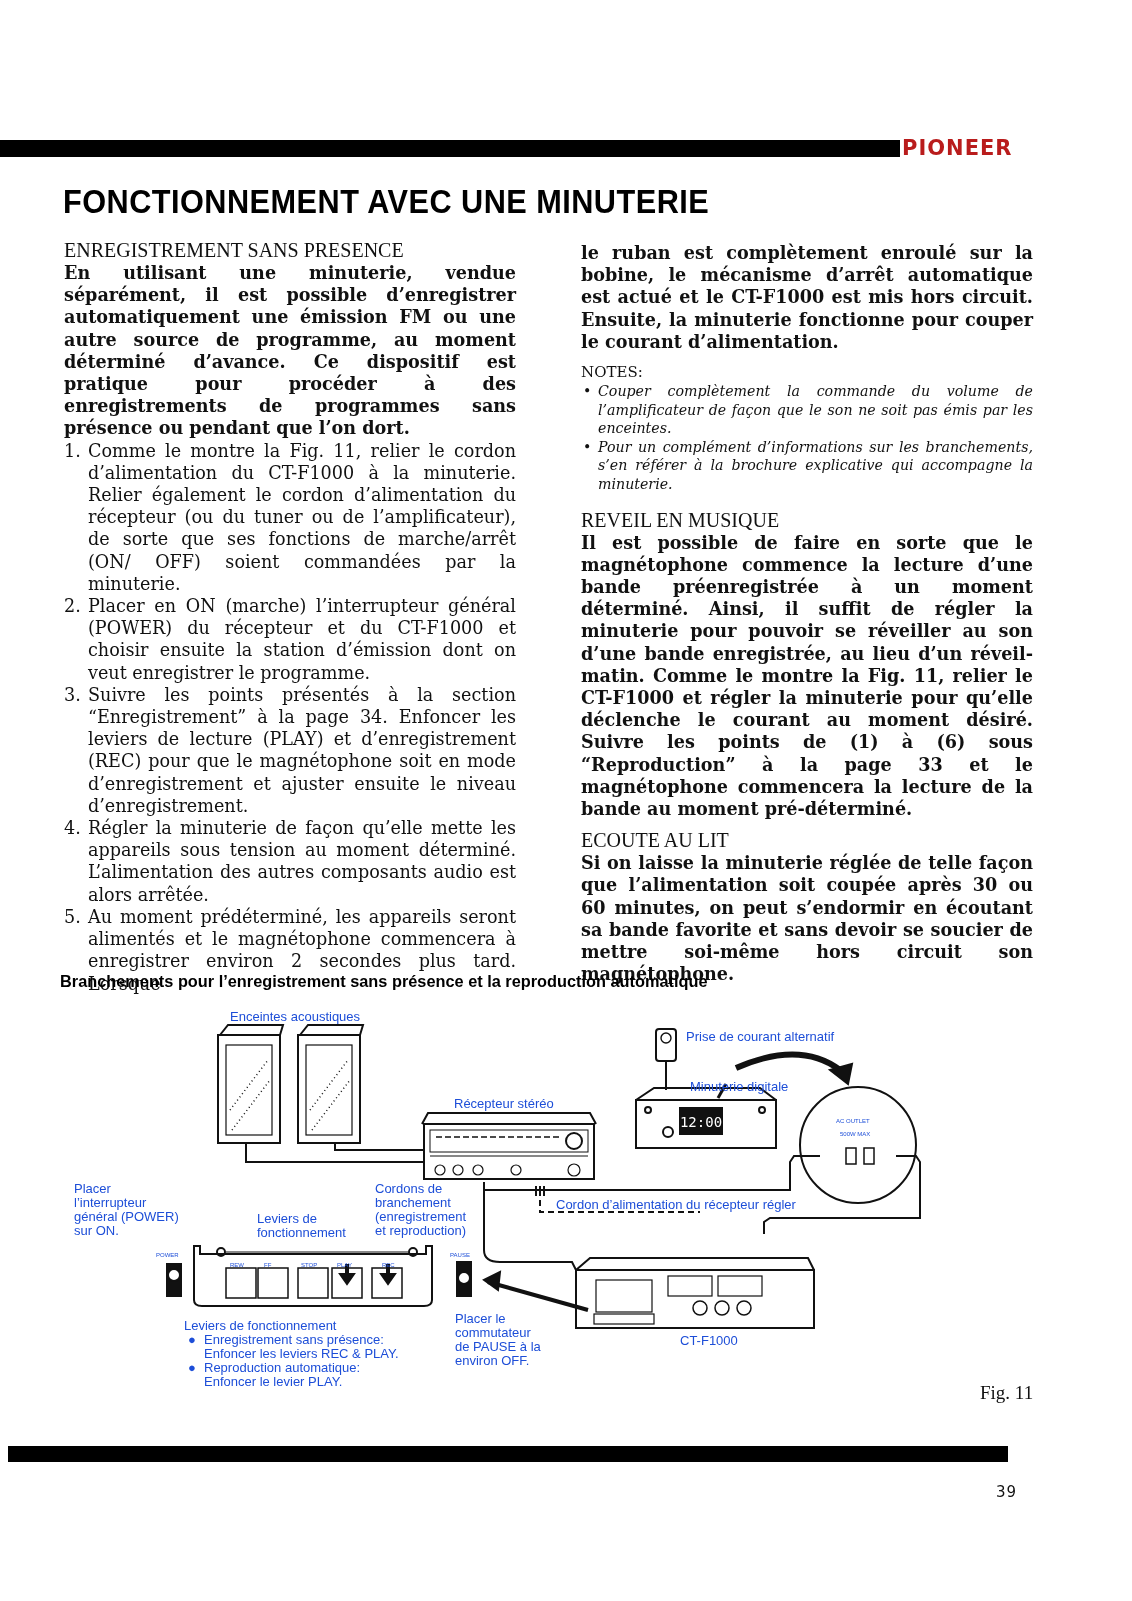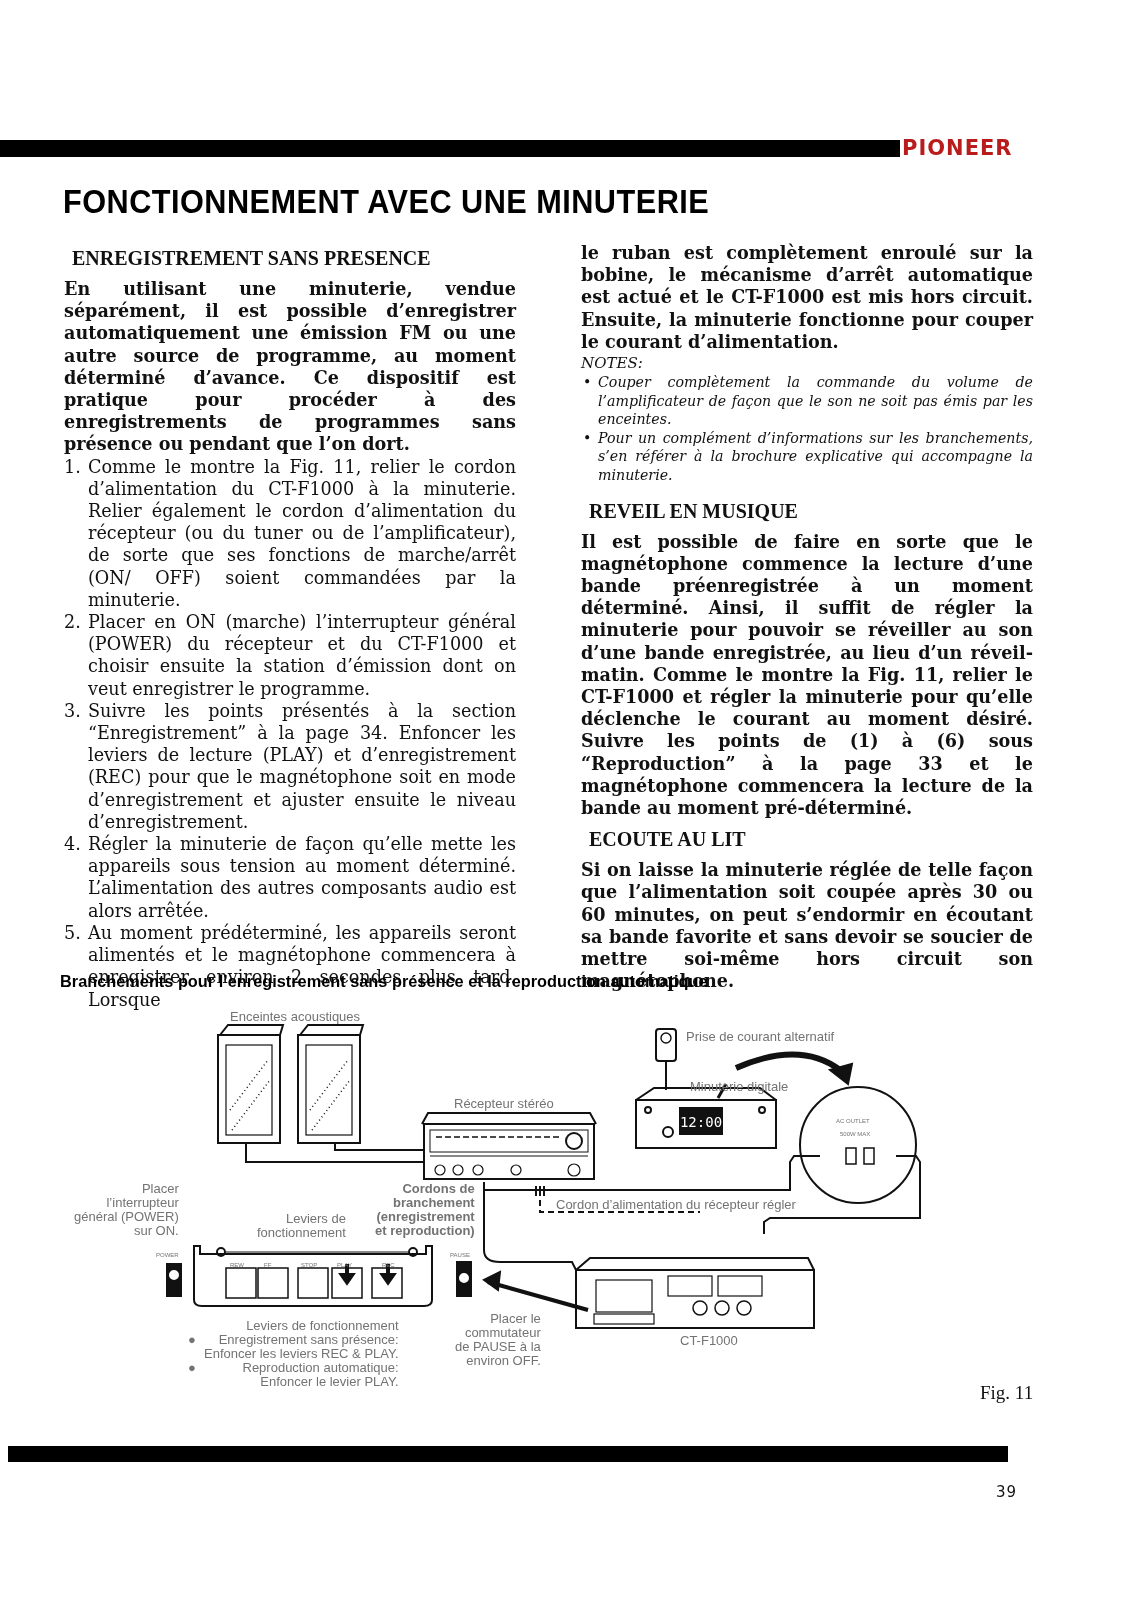--- a/index.html
+++ b/index.html
@@ -4,33 +4,33 @@
 <style>
   html, body { margin: 0; padding: 0; background: #ffffff; }
   body { width: 1132px; height: 1601px; position: relative; overflow: hidden; color: #111; }
   .abs { position: absolute; }
   .topbar { left: 0; top: 140px; width: 900px; height: 17px; background: #000; }
   .brand { left: 902px; top: 136px; font-family: "DejaVu Sans", sans-serif; font-weight: bold; font-size: 21px; letter-spacing: 1px; color:#b91c1c; }
   .title { left: 63px; top: 183px; font-family: "Liberation Sans", sans-serif; font-weight: bold; font-size: 33px; letter-spacing: 0.5px; transform: scaleX(0.93); transform-origin: left top; color:#000; white-space: nowrap; }
   .col { font-family: "DejaVu Serif", serif; font-size: 17.6px; line-height: 22.2px; text-align: justify; color:#111; }
   .col-left { left: 64px; top: 238px; width: 452px; }
   .col-right { left: 581px; top: 242px; width: 452px; }
-  .h2 { font-family: "Liberation Serif", serif; font-weight: bold; font-size: 20px; line-height: 24px; margin: 8px; }
+  .h2 { font-family: "Liberation Serif", serif; font-weight: normal; font-size: 20px; line-height: 24px; margin: 0; }
   p { margin: 0; font-weight: bold; }
   ol { margin: 0; padding: 0; list-style: none; }
   ol li { position: relative; padding-left: 24px; }
   ol li .num { position: absolute; left: 0; top: 0; }
-  .notes-title { font-style: italic; font-size: 15px; margin-top: 0; line-height: 20px; }
+  .notes-title { font-size: 15px; margin-top: 9px; line-height: 20px; }
   .notes { font-style: italic; font-size: 14.2px; line-height: 18.6px; margin: 0; padding: 0; list-style: none; }
   .notes li { position: relative; padding-left: 17px; }
   .notes li .dot { position: absolute; left: 2px; top: 0; font-style: normal; }
   .sec-gap { margin-top: 14px; }
   .sec-gap2 { margin-top: 8px; }
   .fig-caption { left: 60px; top: 972px; font-family: "Liberation Sans", sans-serif; font-weight: bold; font-size: 17px; transform: scaleX(0.96); transform-origin: left top; white-space: nowrap; color:#000; }
-  .fig-text { font-family: "Liberation Sans", sans-serif; font-size: 13px; line-height: 14px; color:#737373; white-space: nowrap; text-align: right; }
+  .fig-text { font-family: "Liberation Sans", sans-serif; font-size: 13px; line-height: 14px; color:#1d4ed8; white-space: nowrap; }
   .fig-label { left: 980px; top: 1382px; font-family: "Liberation Serif", serif; font-size: 19px; }
   .botbar { left: 8px; top: 1446px; width: 1000px; height: 16px; background: #000; }
   .pagenum { left: 996px; top: 1483px; font-family: "DejaVu Sans", sans-serif; font-weight: normal; font-size: 15px; letter-spacing: 1px; }
   svg.diagram { position: absolute; left: 0; top: 0; }
 </style>
 </head>
 <body>
 
 <div class="abs topbar"></div>
 <div class="abs brand">PIONEER</div>
@@ -184,21 +184,21 @@
 <div class="abs fig-text" style="left:74px; top:1182px;">
   <div>Placer</div>
   <div>l’interrupteur</div>
   <div>général (POWER)</div>
   <div>sur ON.</div>
 </div>
 <div class="abs fig-text" style="left:257px; top:1212px;">
   <div>Leviers de</div>
   <div>fonctionnement</div>
 </div>
-<div class="abs fig-text" style="left:375px; top:1182px;font-weight:bold;">
+<div class="abs fig-text" style="left:375px; top:1182px;">
   <div>Cordons de</div>
   <div>branchement</div>
   <div>(enregistrement</div>
   <div>et reproduction)</div>
 </div>
 <div class="abs fig-text" style="left:556px; top:1198px;">Cordon d’alimentation du récepteur régler</div>
 
 <div class="abs fig-text" style="left:156px; top:1248px; font-size:6px;">POWER</div>
 <div class="abs fig-text" style="left:450px; top:1248px; font-size:6px;">PAUSE</div>
 <div class="abs fig-text" style="left:230px; top:1258px; font-size:6px;">REW</div>

